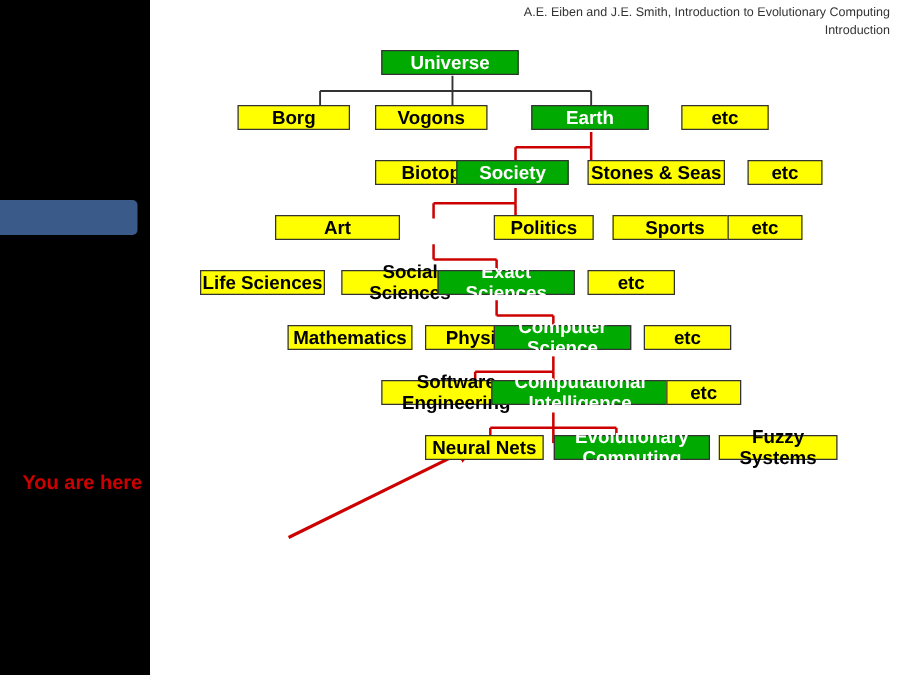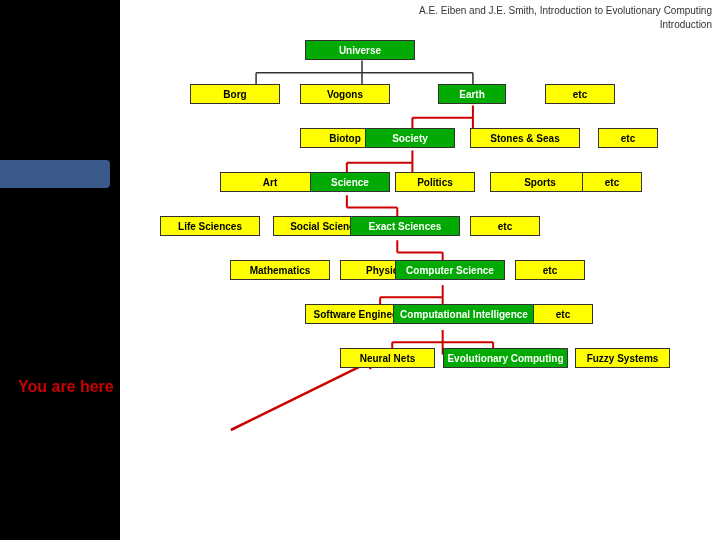--- a/index.html
+++ b/index.html
@@ -67,21 +67,21 @@
       right: 5px;
       bottom: 10px;
     }
 
     .node {
       position: absolute;
       height: 20px;
       display: flex;
       align-items: center;
       justify-content: center;
-      font-size: 10px;
+      font-size: 15px;
       font-weight: bold;
       border: 1.5px solid #333;
       text-align: center;
     }
 
     .node-yellow {
       background: #ffff00;
       color: #000;
     }
 
@@ -160,30 +160,29 @@
         <marker id="arrowhead" markerWidth="8" markerHeight="6" refX="6" refY="3" orient="auto">
           <polygon points="0 0, 8 3, 0 6" fill="#cc0000"></polygon>
         </marker>
       </defs>
     </svg>
 
     <div class="node node-green" style="left:175px; top:10px; width:110px;">Universe</div>
 
     <div class="node node-yellow" style="left:60px; top:54px; width:90px;">Borg</div>
     <div class="node node-yellow" style="left:170px; top:54px; width:90px;">Vogons</div>
-    <div class="node node-green" style="left:308px; top:54px; width:68px;">Earth</div>
+    <div class="node node-green" style="left:295px; top:54px; width:94px;">Earth</div>
     <div class="node node-yellow" style="left:415px; top:54px; width:70px;">etc</div>
 
     <div class="node node-yellow" style="left:170px; top:98px; width:90px;">Biotop</div>
     <div class="node node-yellow" style="left:340px; top:98px; width:110px;">Stones &amp; Seas</div>
     <div class="node node-green" style="left:235px; top:98px; width:90px;">Society</div>
     <div class="node node-yellow" style="left:468px; top:98px; width:60px;">etc</div>
 
     <div class="node node-yellow" style="left:90px; top:142px; width:100px;">Art</div>
-    <div class="node node-green" style="left:180px; top:142px; width:80px;">Science</div>
     <div class="node node-yellow" style="left:265px; top:142px; width:80px;">Politics</div>
     <div class="node node-yellow" style="left:360px; top:142px; width:100px;">Sports</div>
     <div class="node node-yellow" style="left:452px; top:142px; width:60px;">etc</div>
 
     <div class="node node-yellow" style="left:30px; top:186px; width:100px;">Life Sciences</div>
     <div class="node node-yellow" style="left:143px; top:186px; width:110px;">Social Sciences</div>
     <div class="node node-green" style="left:220px; top:186px; width:110px;">Exact Sciences</div>
     <div class="node node-yellow" style="left:340px; top:186px; width:70px;">etc</div>
 
     <div class="node node-yellow" style="left:100px; top:230px; width:100px;">Mathematics</div>

